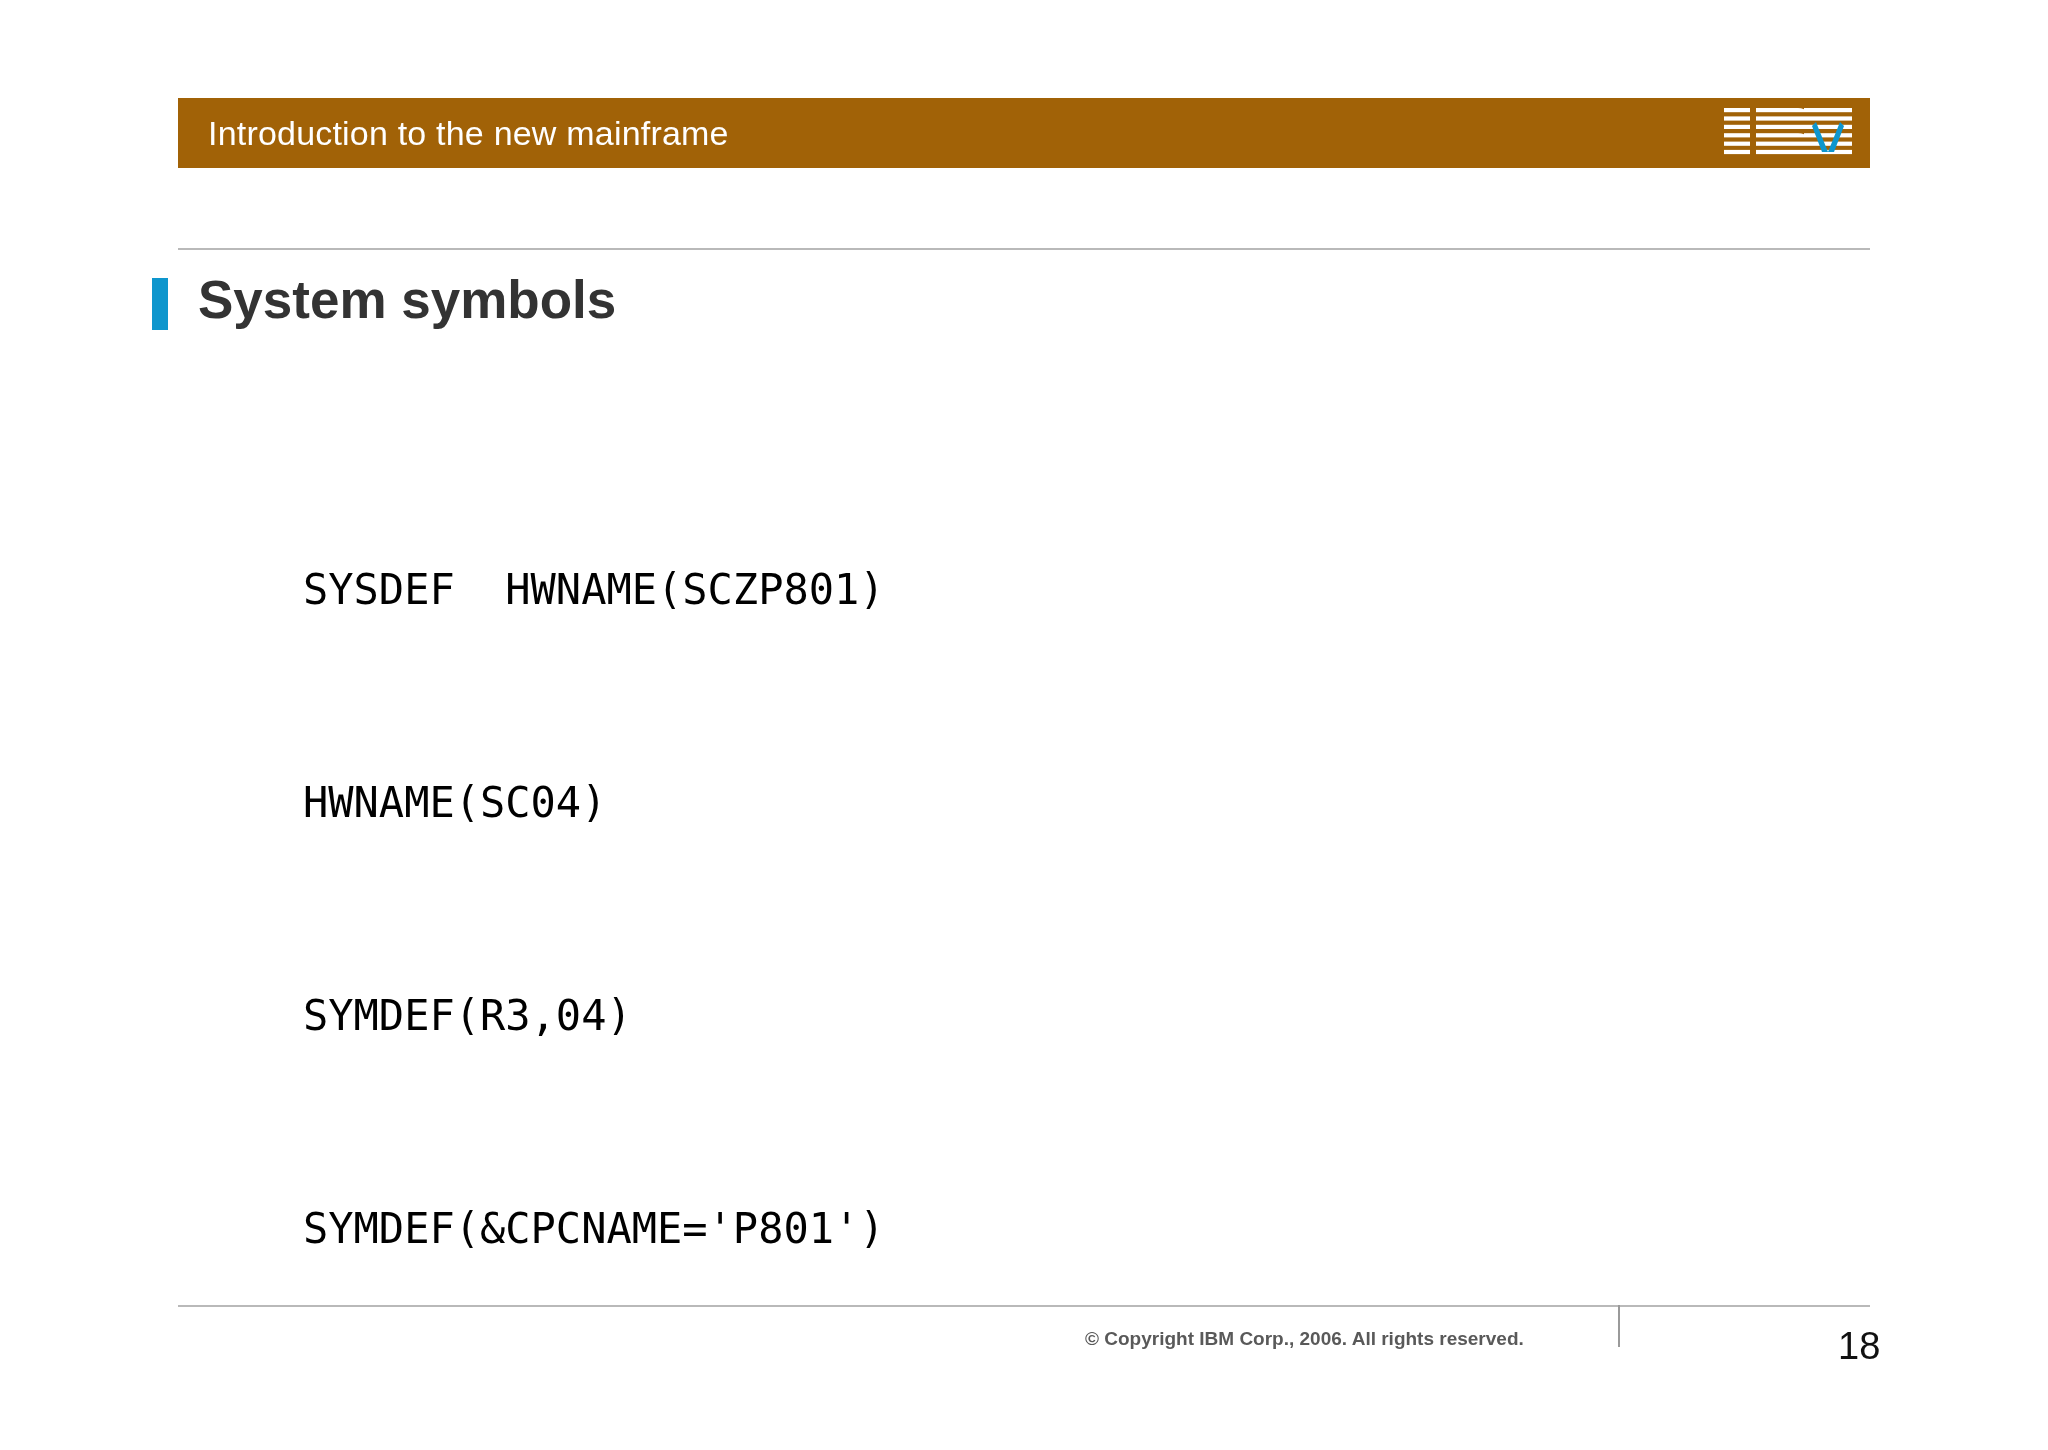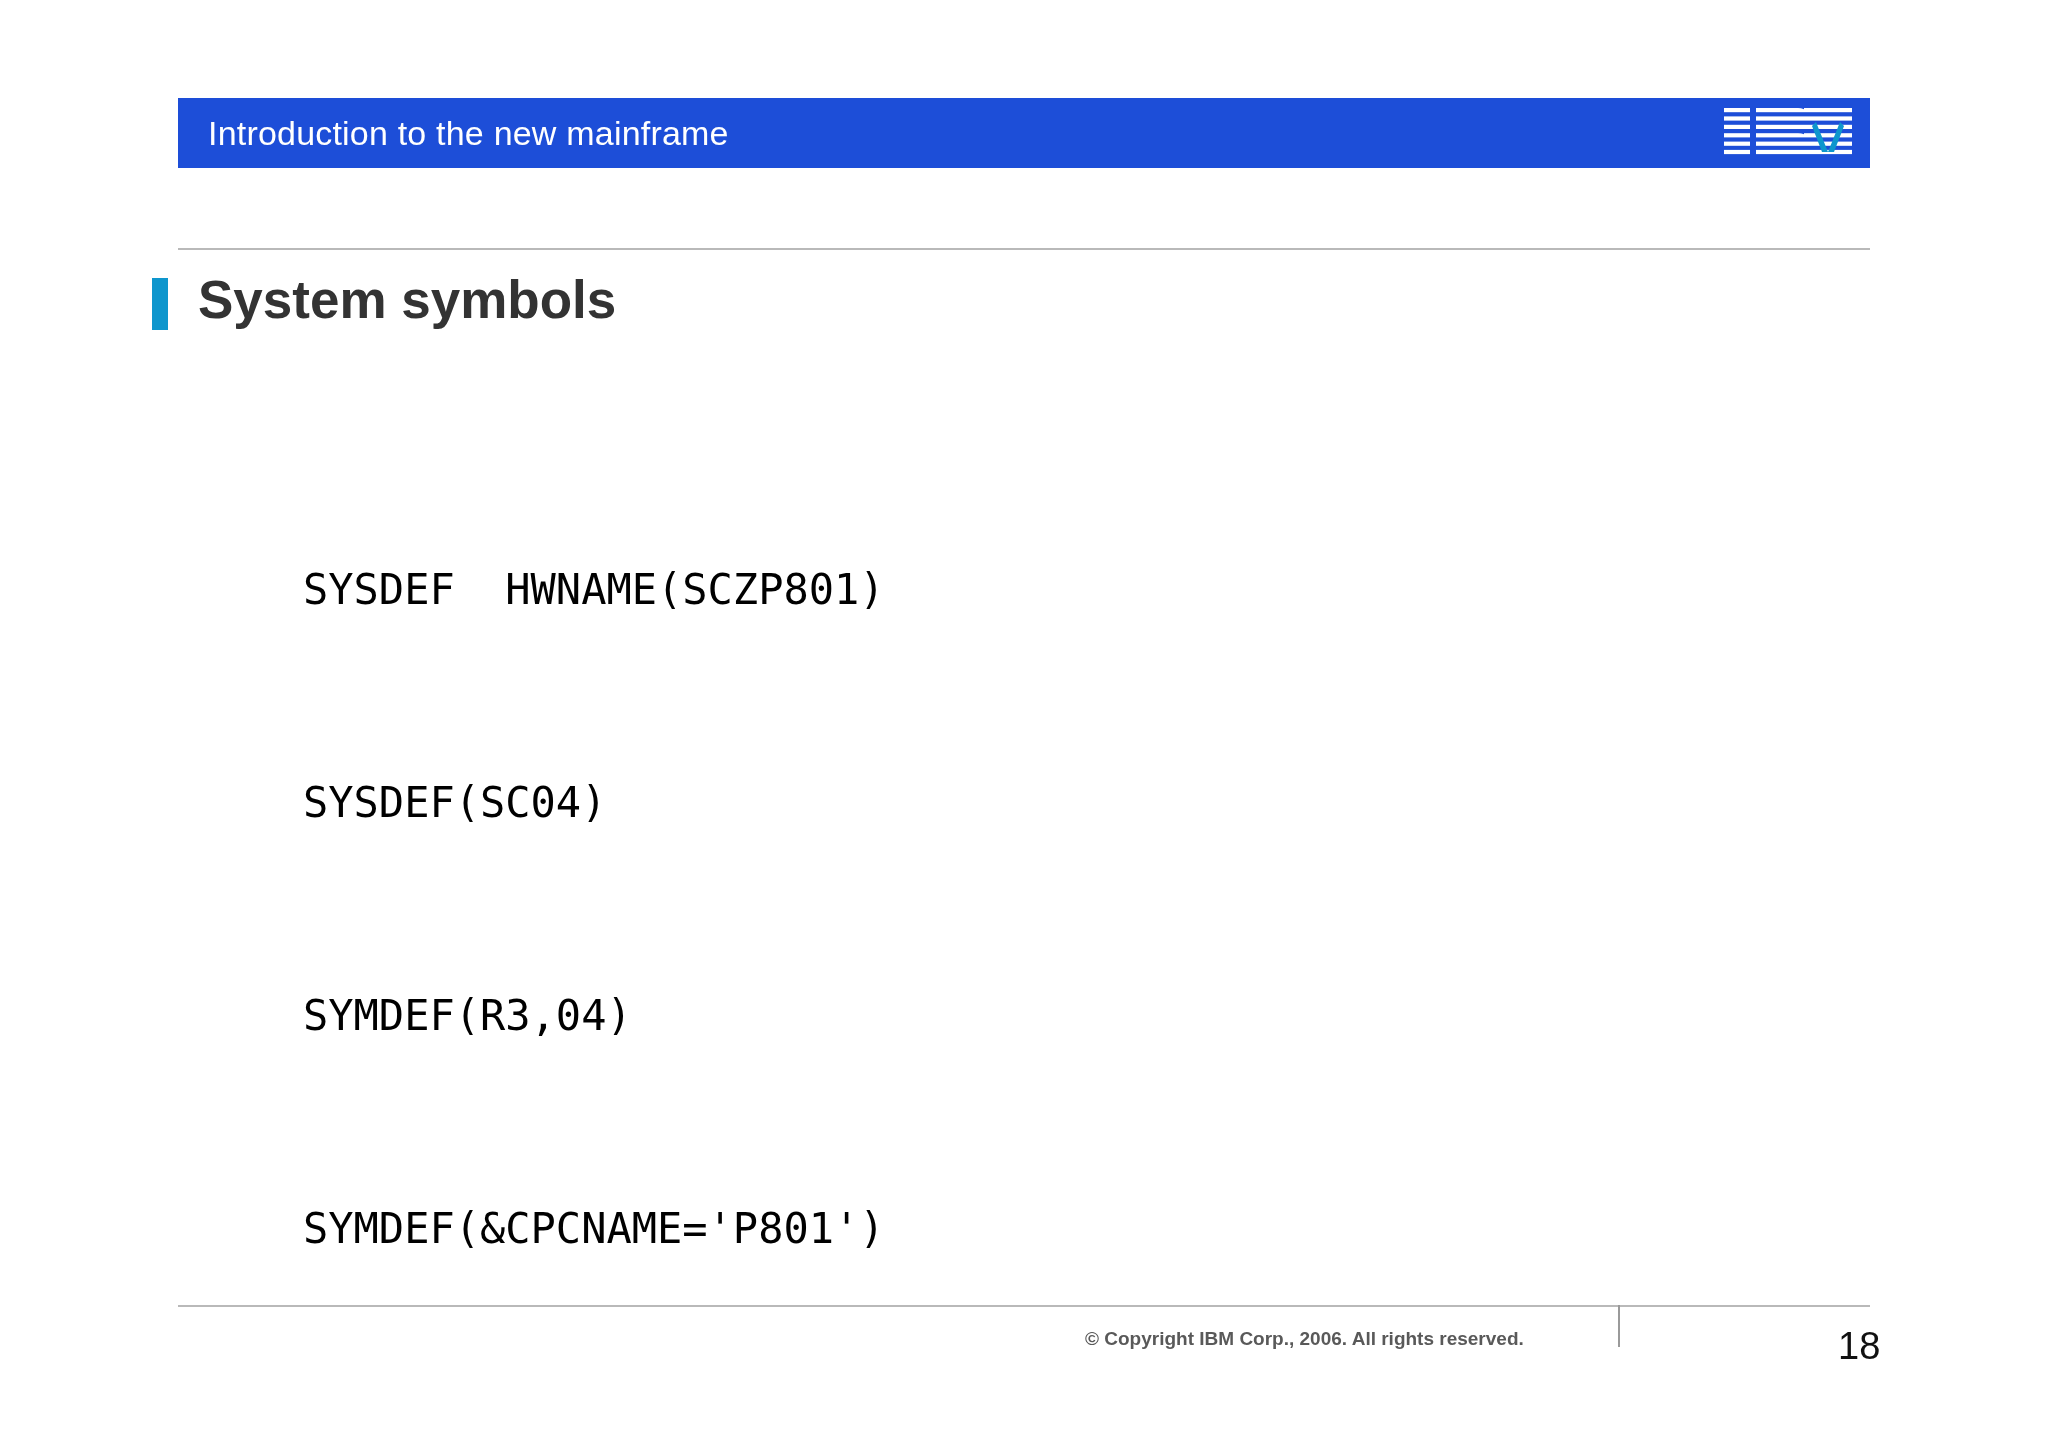--- a/index.html
+++ b/index.html
@@ -21,21 +21,21 @@
     background: #ffffff;
   }
 
   
   .header-banner {
     position: absolute;
     left: 178px;
     top: 98px;
     width: 1692px;
     height: 70px;
-    background: #1d4ed8;
+    background: #a16207;
     display: flex;
     align-items: center;
     justify-content: space-between;
     box-sizing: border-box;
     padding: 0 18px 0 30px;
   }
   .header-title {
     color: #ffffff;
     font-size: 34px;
     font-weight: 400;
@@ -177,21 +177,21 @@
 
   <div class="title-rule"></div>
 
   <div class="title-row">
     <div class="title-accent"></div>
     <div class="slide-title">System symbols</div>
   </div>
 
   <div class="code-block">
     <div class="code-line">SYSDEF  HWNAME(SCZP801)</div>
-    <div class="code-line">SYSDEF(SC04)</div>
+    <div class="code-line">HWNAME(SC04)</div>
     <div class="code-line">SYMDEF(R3,04)</div>
     <div class="code-line">SYMDEF(&amp;CPCNAME='P801')</div>
     
     
     
   </div>
 
   <div class="footer-rule"></div>
   <div class="footer-tick"></div>
   <div class="footer-copyright">© Copyright IBM Corp., 2006. All rights reserved.</div>

